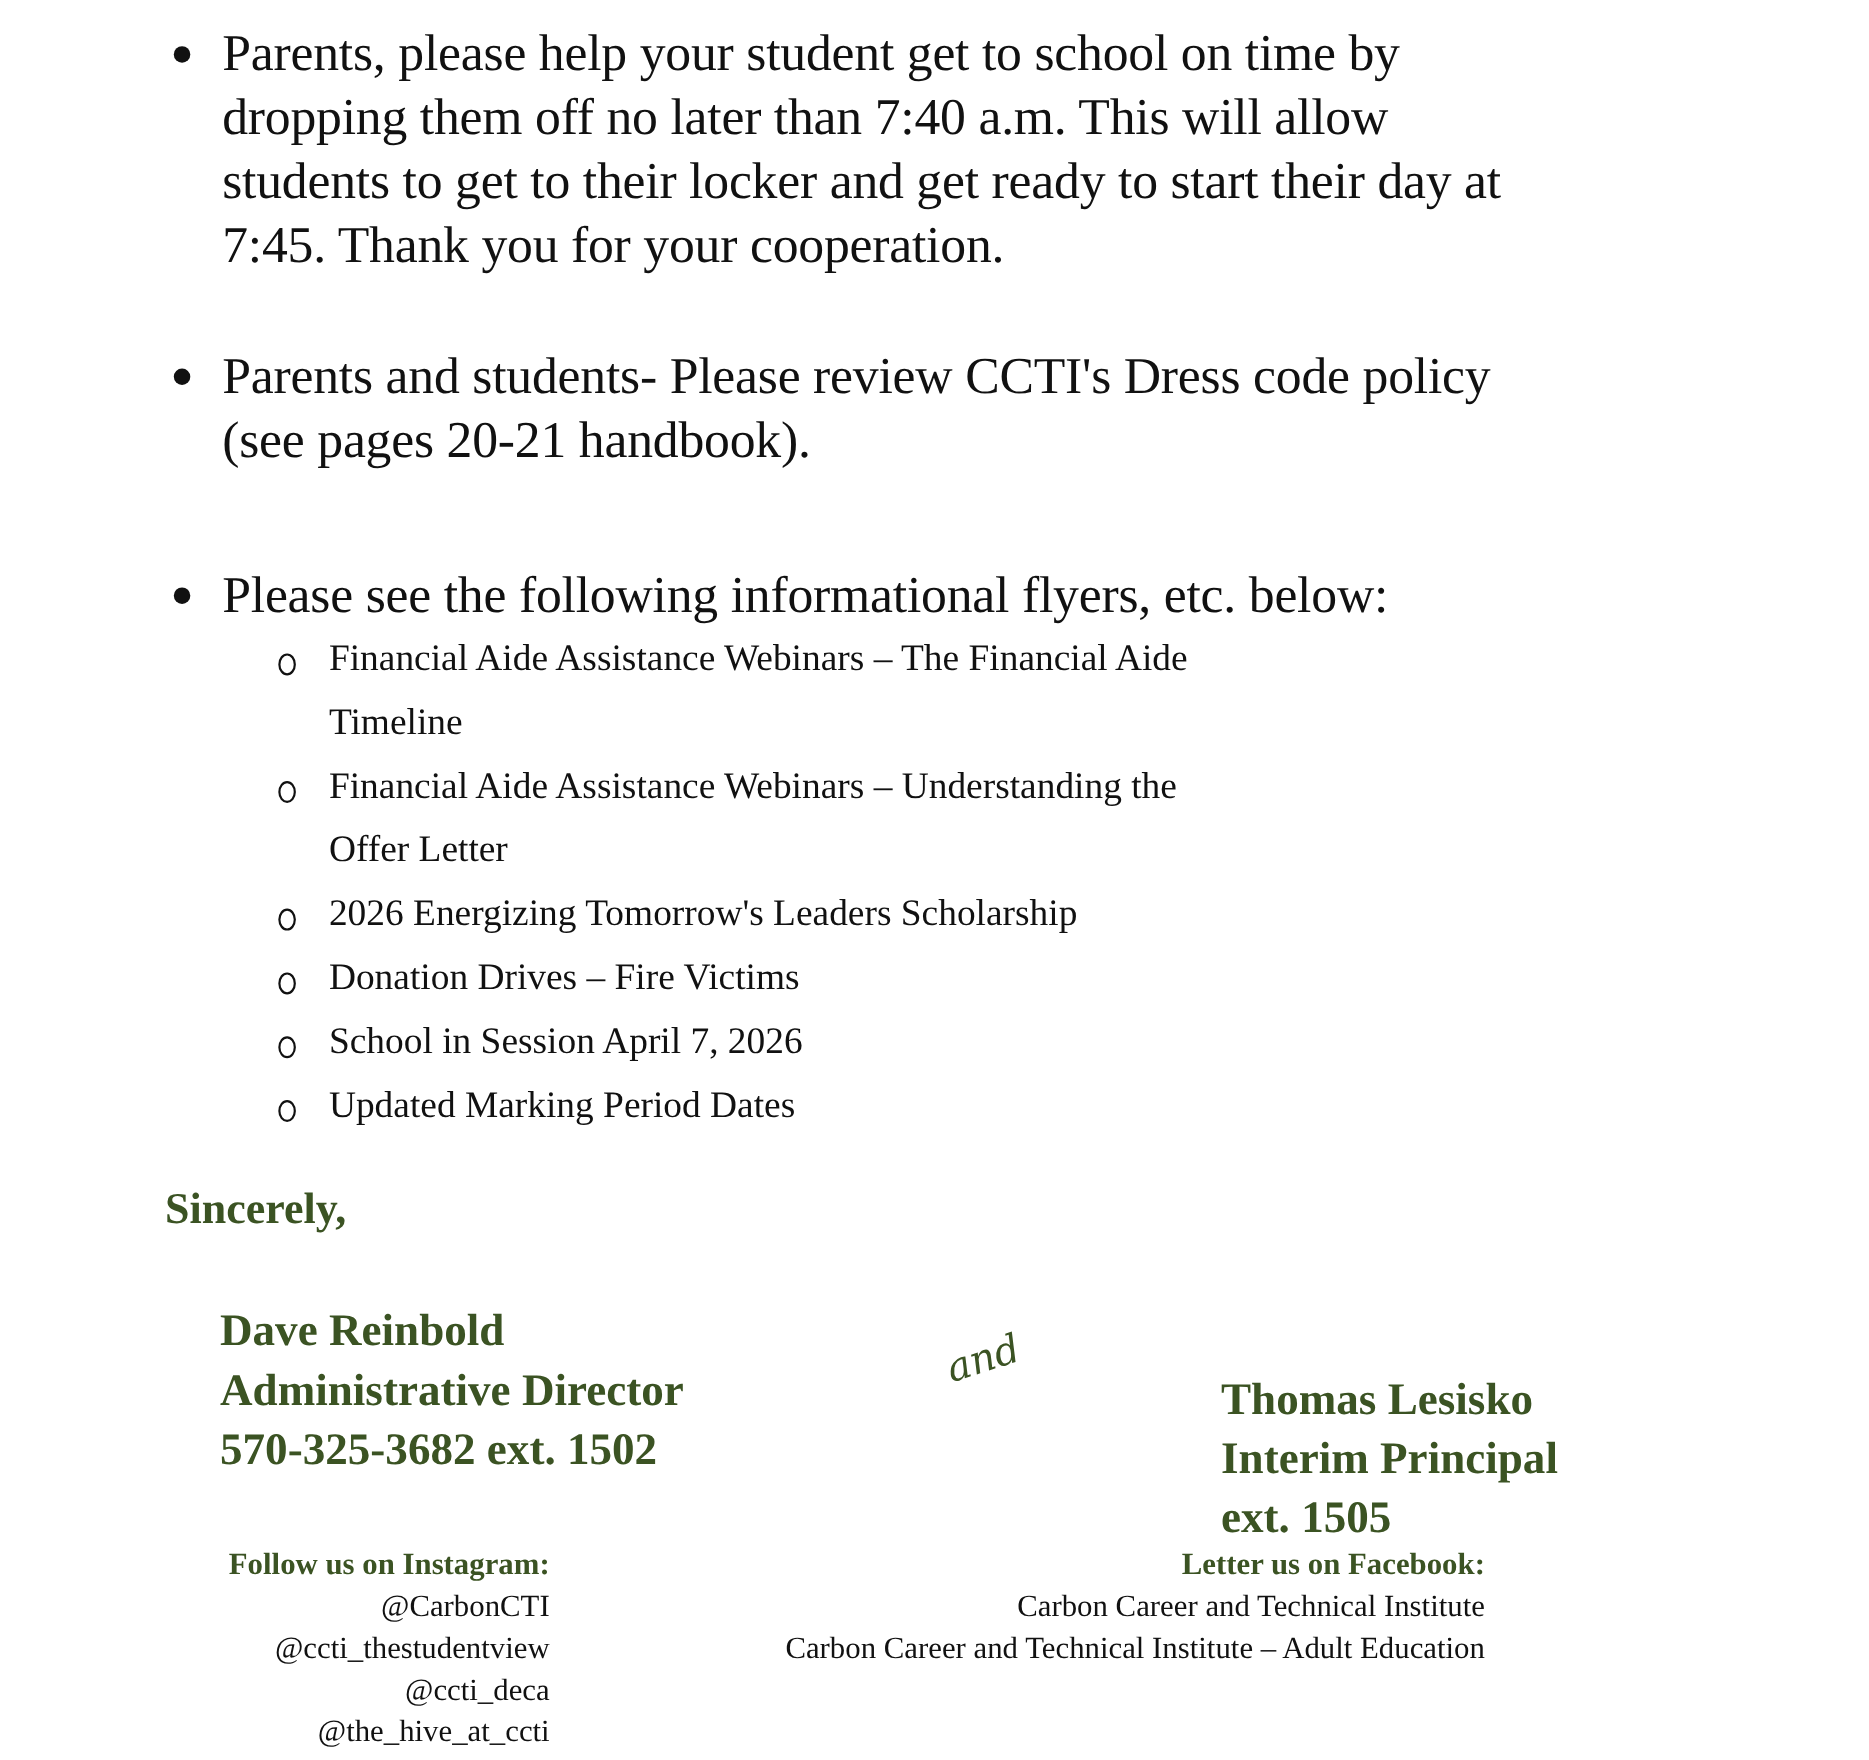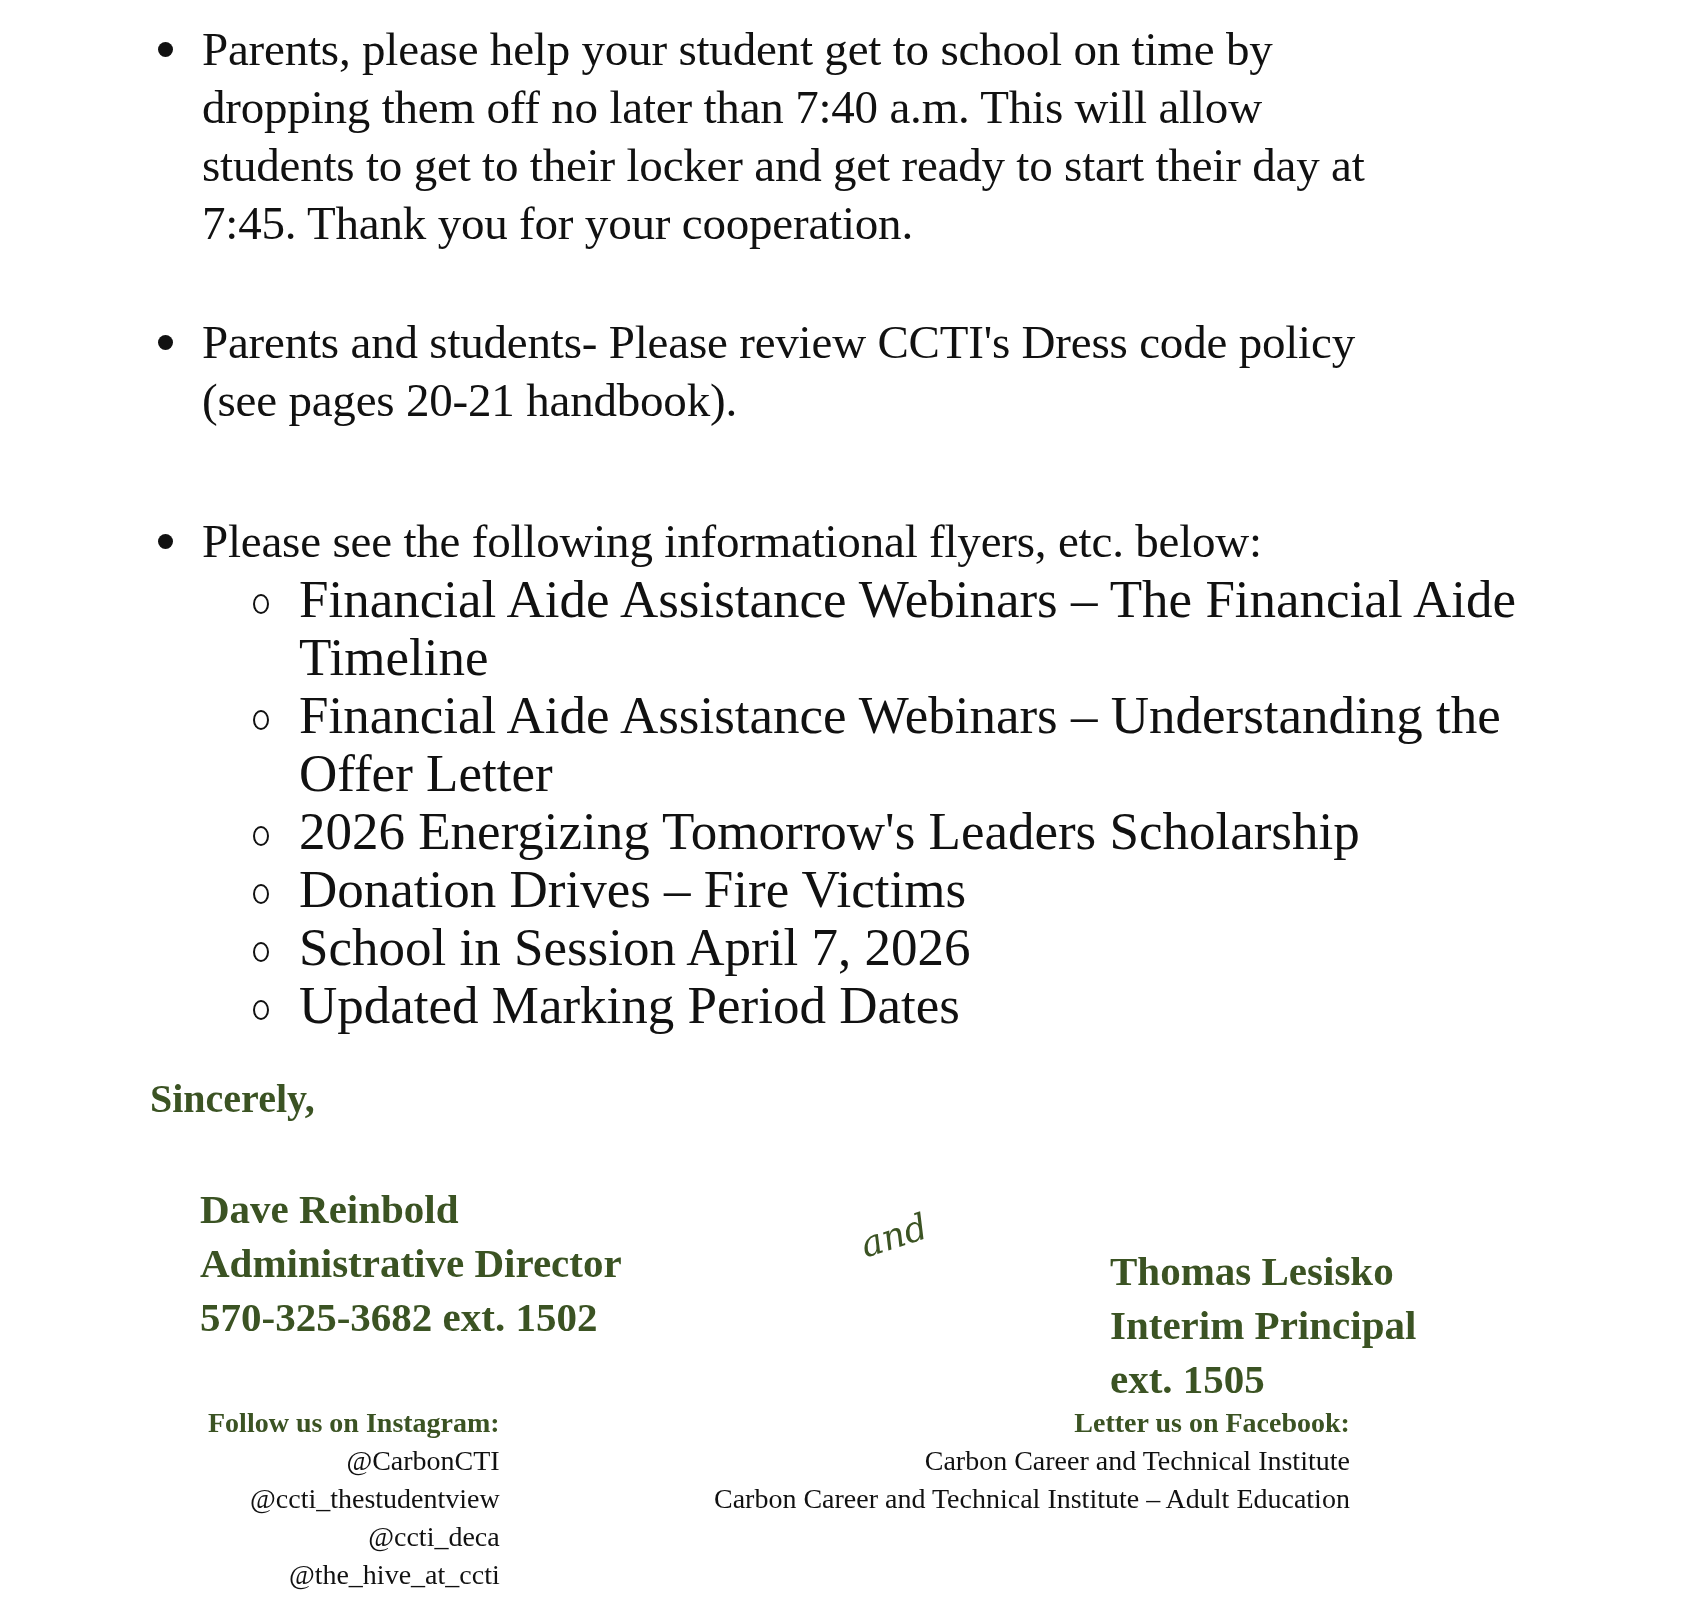--- a/index.html
+++ b/index.html
@@ -3,21 +3,21 @@
 <meta charset="utf-8">
 <style>
   html, body { margin:0; padding:0; background:#ffffff; }
   body { width:1699px; height:1600px; position:relative; overflow:hidden;
          font-family:"Liberation Serif", "DejaVu Serif", serif; color:#111; }
   .doc { position:absolute; left:0; top:0; width:1699px; height:1600px; }
   .bullet-block { position:absolute; left:150px; width:1440px; }
   .bullet-row { position:relative; padding-left:52px; font-size:47px; line-height:58px; letter-spacing:-0.2px; }
   .dot { position:absolute; left:8px; top:22px; width:15px; height:15px; border-radius:50%; background:#111; }
   .sub-list { margin:0; padding:0; }
-  .sub-row { position:relative; padding-left:100px; font-size:53px; line-height:58px; }
+  .sub-row { position:relative; padding-left:100px; font-size:34px; line-height:58px; }
   .circ { position:absolute; left:103px; top:24px; width:16px; height:20px; border:2px solid #111; border-radius:50%; box-sizing:border-box; }
   .sub-text { display:block; padding-left:49px; }
   .green { color:#3b5323; }
   .sincerely { position:absolute; left:150px; top:1075px; font-size:40px; font-weight:bold; }
   .sig { position:absolute; font-size:41px; font-weight:bold; line-height:54px; }
   .sig div { white-space:nowrap; }
   .and { position:absolute; left:860px; top:1215px; font-size:36px; font-style:italic; transform:rotate(-18deg); font-family:"DejaVu Serif", serif; }
   .follow { position:absolute; font-size:28px; line-height:38px;text-align:right; }
   .follow .hdr { font-weight:bold; }
 </style>

